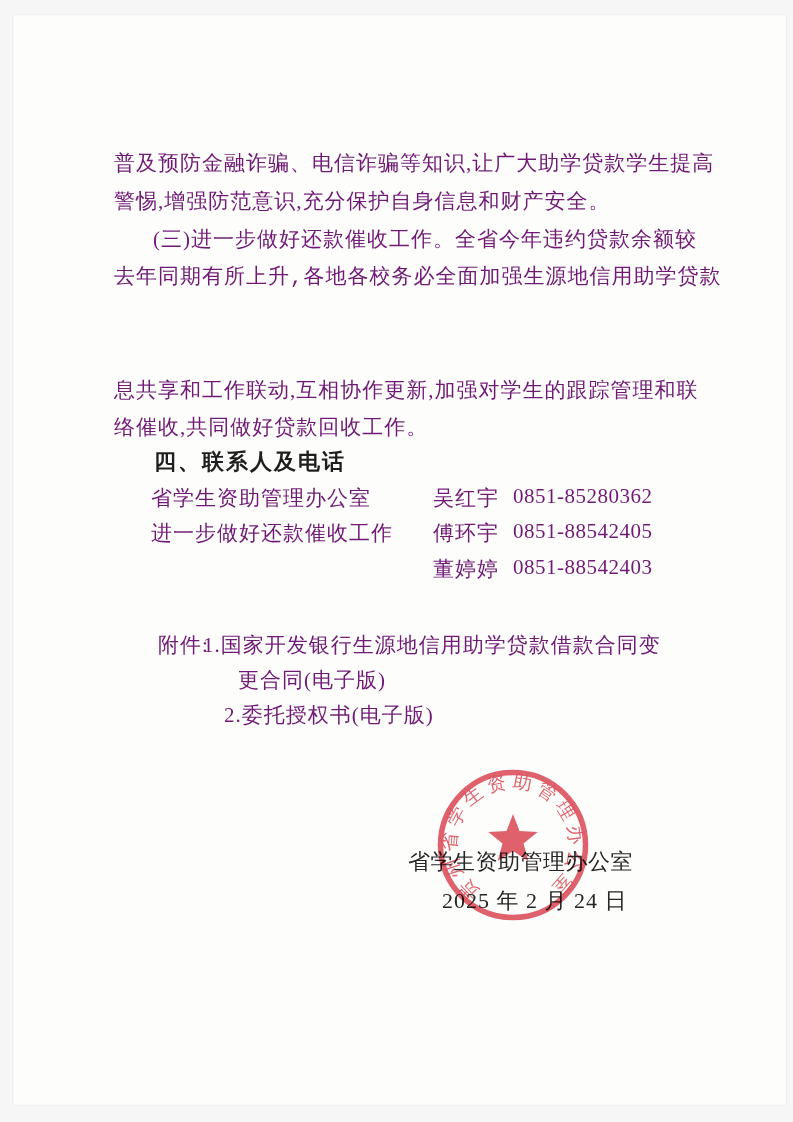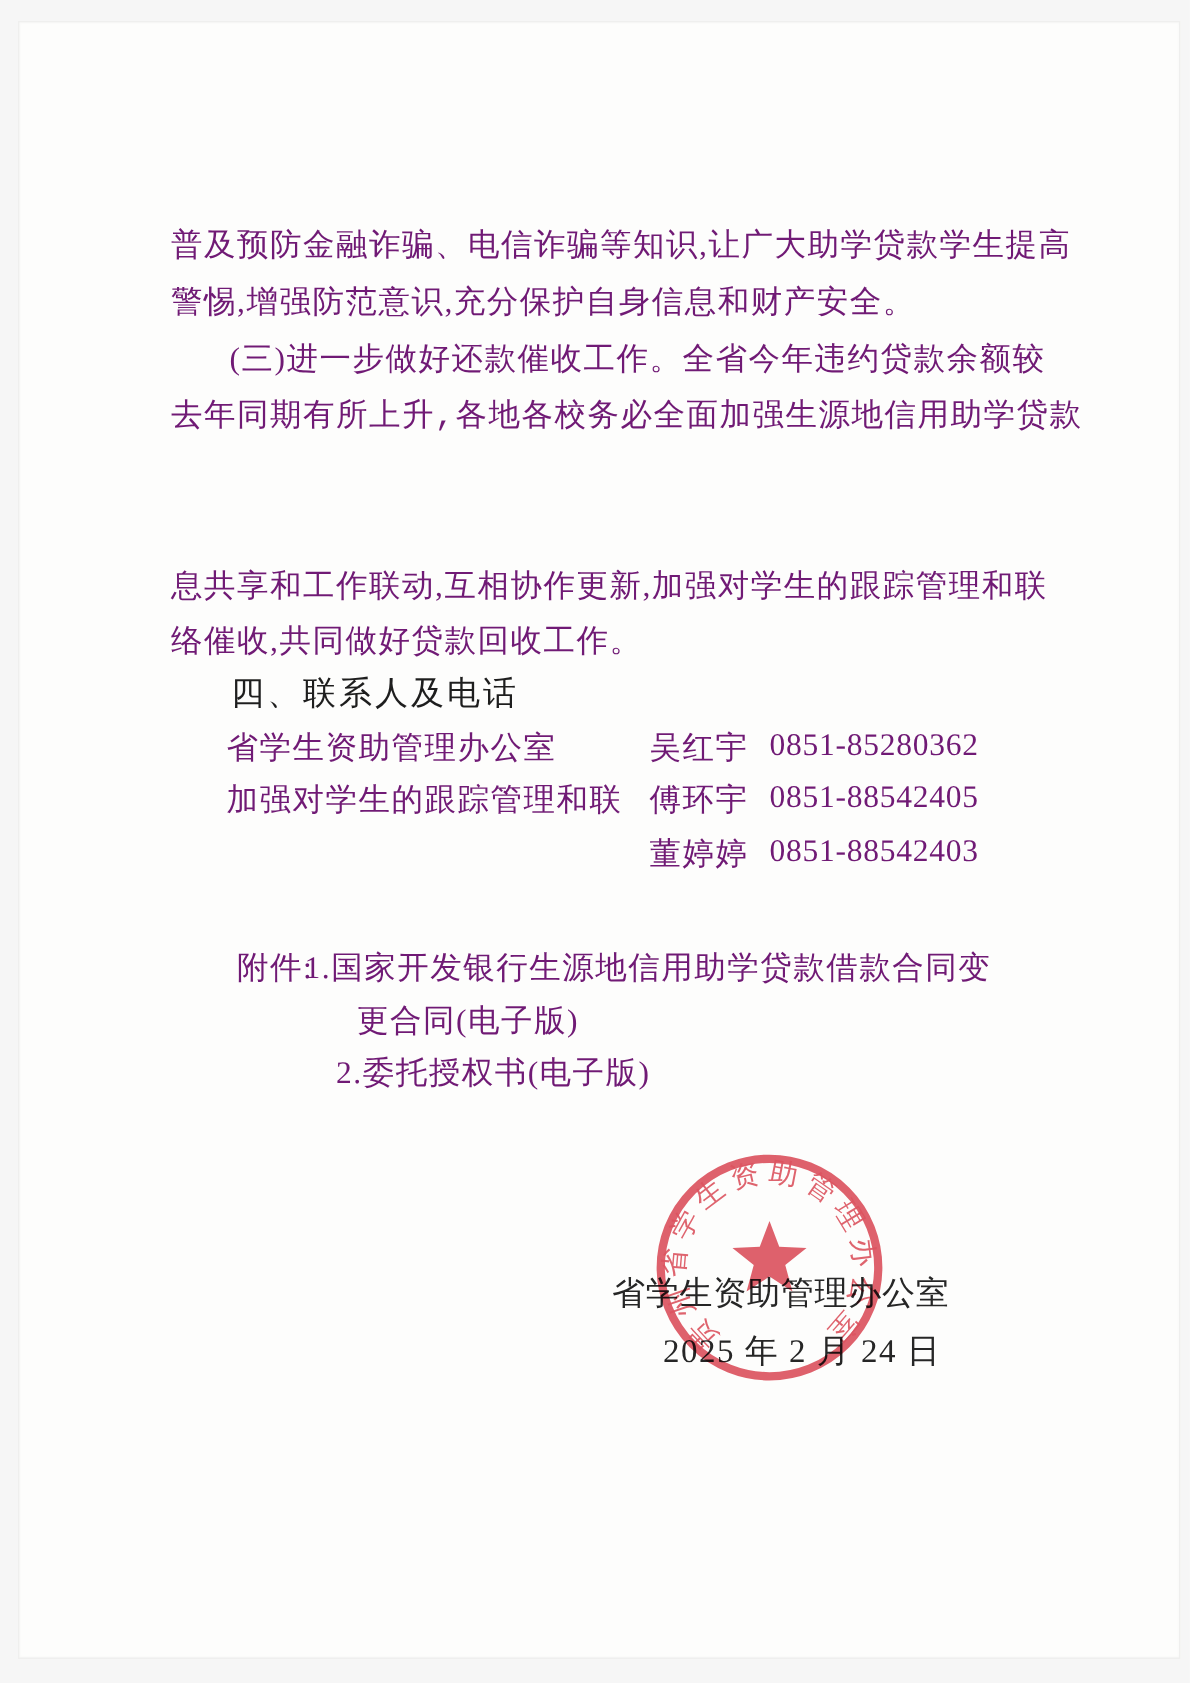--- a/index.html
+++ b/index.html
@@ -31,21 +31,21 @@
   .bl-2 { top: 210px; left: 140px; }
   .bl-3 { top: 247px; font-family: Liberation Mono, monospace; }
   .bl-4 { top: 285px; }
   .bl-5 { top: 323px; }
   .bl-6 { top: 361px; }
   .bl-7 { top: 398px; }
   .section-heading {
     position: absolute;
     left: 141px; top: 432px;
     font-family: "Liberation Sans", "DejaVu Sans", sans-serif;
-    font-weight: normal;
+    font-weight: bold;
     font-size: 22px;
     letter-spacing: 2px;
     color: #1e1e1e;
     white-space: nowrap;
   }
   .contact-row { position: absolute; left: 0; width: 100%; height: 30px; }
   .cr-0 { top: 469px; }
   .cr-1 { top: 504px; }
   .cr-2 { top: 540px; }
   .contact-org   { position: absolute; left: 138px; }
@@ -86,21 +86,21 @@
   <div class="line body-line bl-7">络催收,共同做好贷款回收工作。</div>
 
   <div class="section-heading">四、联系人及电话</div>
 
   <div class="contact-row cr-0">
     <span class="line contact-org">省学生资助管理办公室</span>
     <span class="line contact-name">吴红宇</span>
     <span class="line contact-phone">0851-85280362</span>
   </div>
   <div class="contact-row cr-1">
-    <span class="line contact-org">加强对学生的跟踪管理和联</span>
+    <span class="line contact-org">进一步做好还款催收工作</span>
     <span class="line contact-name">傅环宇</span>
     <span class="line contact-phone">0851-88542405</span>
   </div>
   <div class="contact-row cr-2">
     <span class="line contact-org"></span>
     <span class="line contact-name">董婷婷</span>
     <span class="line contact-phone">0851-88542403</span>
   </div>
 
   <div class="line attach-label">附件:</div>

